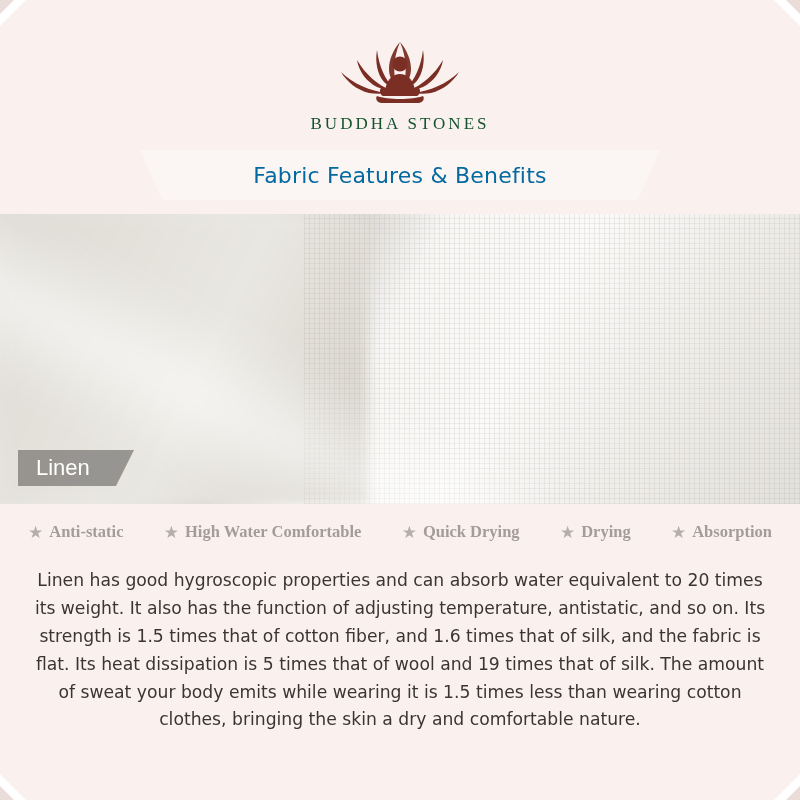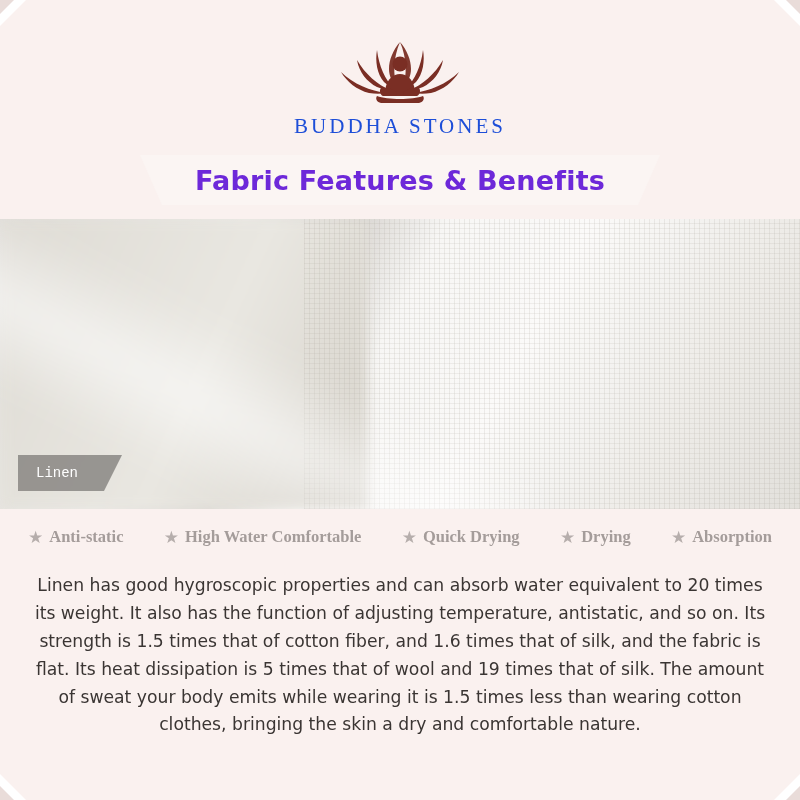--- a/index.html
+++ b/index.html
@@ -78,23 +78,23 @@
     z-index: 3;
   }
   .logo-mark {
     width: 170px;
     height: 86px;
     margin: 0 auto;
     display: block;
   }
   .brand-name {
     margin-top: 4px;
-    font-size: 21px;
+    font-size: 17px;
     letter-spacing: 3px;
-    color: #1d4ed8;
+    color: #14532d;
     font-family: "Liberation Serif", serif;
     font-weight: 400;
   }
 
   
   .title-banner {
     position: relative;
     margin: 16px auto 0 auto;
     width: 476px;
     height: 50px;
@@ -116,23 +116,23 @@
   .title-banner::before {
     left: -22px;
     border-left: 22px solid transparent;
   }
   .title-banner::after {
     right: -22px;
     border-right: 22px solid transparent;
   }
   .title-text {
     font-family: "DejaVu Sans", sans-serif;
-    font-weight: bold;
-    font-size: 27px;
-    color: #6d28d9;
+    font-weight: normal;
+    font-size: 22px;
+    color: #0369a1;
     letter-spacing: 0.2px;
     white-space: nowrap;
   }
 
   
   .hero {
     position: relative;
     margin-top: 14px;
     width: 800px;
     height: 290px;
@@ -182,22 +182,22 @@
   .fabric-tag {
     position: absolute;
     left: 18px;
     bottom: 18px;
     height: 36px;
     padding: 0 26px 0 18px;
     background: rgba(120,118,115,0.72);
     color: #ffffff;
     display: flex;
     align-items: center;
-    font-size: 14px;
-    font-family: Liberation Mono, monospace;
+    font-size: 22px;
+    font-family: Liberation Sans, sans-serif;
     z-index: 4;
   }
   .fabric-tag::after {
     content: "";
     position: absolute;
     right: -18px;
     top: 0;
     width: 0;
     height: 0;
     border-top: 36px solid rgba(120,118,115,0.72);

